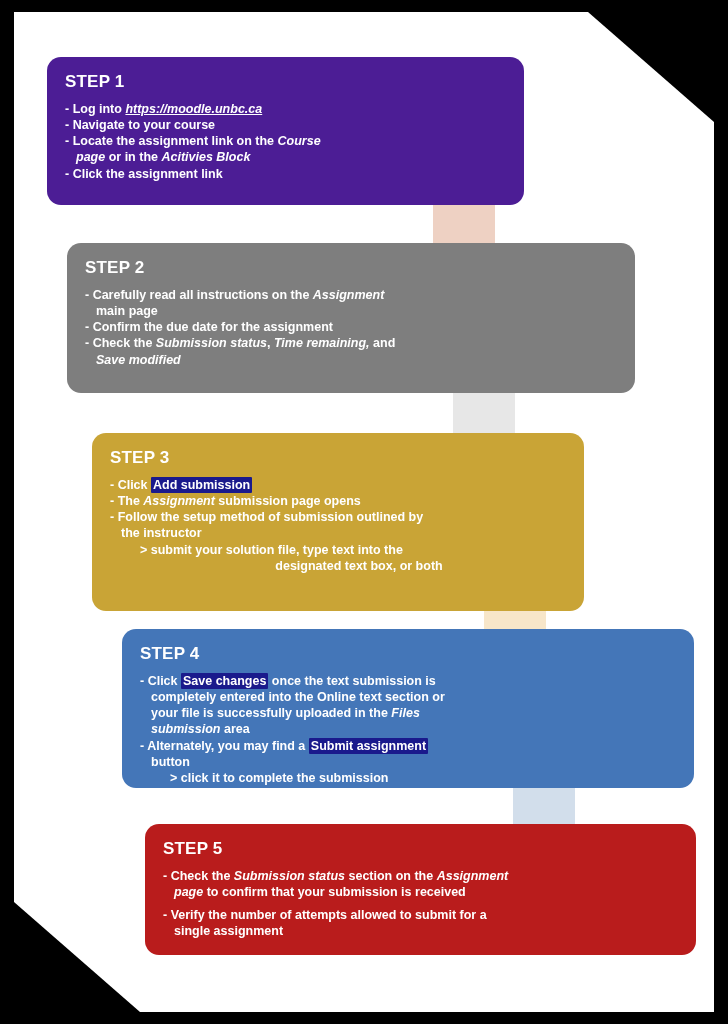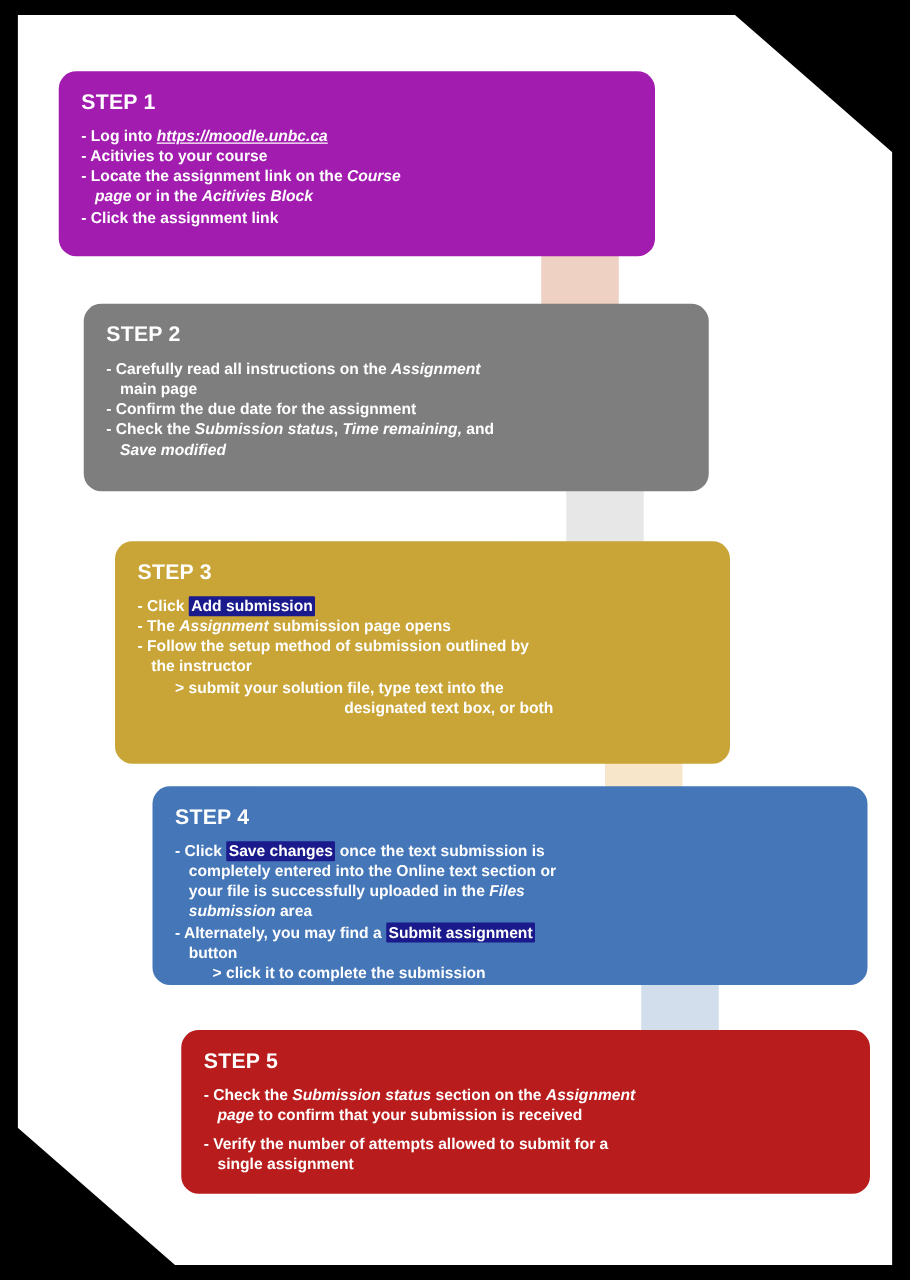--- a/index.html
+++ b/index.html
@@ -50,22 +50,22 @@
   em{}
   .link{font-style:italic;text-decoration:underline;text-align:center;}
   .hl{
     background:#1a1a8c;color:#ffffff;
     padding:1px 2px 1px 2px;
     border-radius:1px;
     margin-top:37px;
   }
 
   
-  #step1{left:47px;  top:57px;  width:477px;height:148px; background:#a21caf;}
-  #step2{left:67px;  top:243px; width:500px;height:150px; background:#7E7E7E;}
+  #step1{left:47px;  top:57px;  width:477px;height:148px; background:#4c1d95;}
+  #step2{left:67px;  top:243px; width:568px;height:150px; background:#7E7E7E;}
   #step3{left:92px;  top:433px; width:492px;height:178px; background:#C9A436;}
   #step4{left:122px; top:629px; width:572px;height:159px; background:#4476B8;}
   #step5{left:145px; top:824px; width:551px;height:131px; background:#b91c1c;}
 
   
   #arrow1{left:404px;top:152px;width:120px;height:155px;}
   #arrow1 .shaft{width:62px;height:100px;background:rgba(233,196,178,.78);}
   #arrow1 .head{top:100px;border-bottom-width:55px;border-bottom-color:rgba(233,196,178,.78);
                 border-left-color:transparent;border-right-color:transparent;
                 transform:translateX(-50%) scaleY(-1);border-top-width:55px;border-top-color:rgba(233,196,178,.78);border-bottom-width:0;}
@@ -109,21 +109,21 @@
   </div>
   <div class="arrow" id="arrow4">
     <div class="shaft"></div>
     <div class="head"></div>
   </div>
 
   <div class="step" id="step1">
     <div class="title">STEP 1</div>
     <div class="lines">
       <div class="ln"><span>- Log into </span><span class="link">https://moodle.unbc.ca</span></div>
-      <div class="ln">- Acitivies to your course</div>
+      <div class="ln">- Navigate to your course</div>
       <div class="ln"><span>- Locate the assignment link on the </span><em>Course</em></div>
       <div class="ln ind"><em>page</em><span> or in the </span><em>Acitivies Block</em></div>
       <div class="ln">- Click the assignment link</div>
     </div>
   </div>
 
   <div class="step" id="step2">
     <div class="title">STEP 2</div>
     <div class="lines">
       <div class="ln"><span>- Carefully read all instructions on the </span><em>Assignment</em></div>

